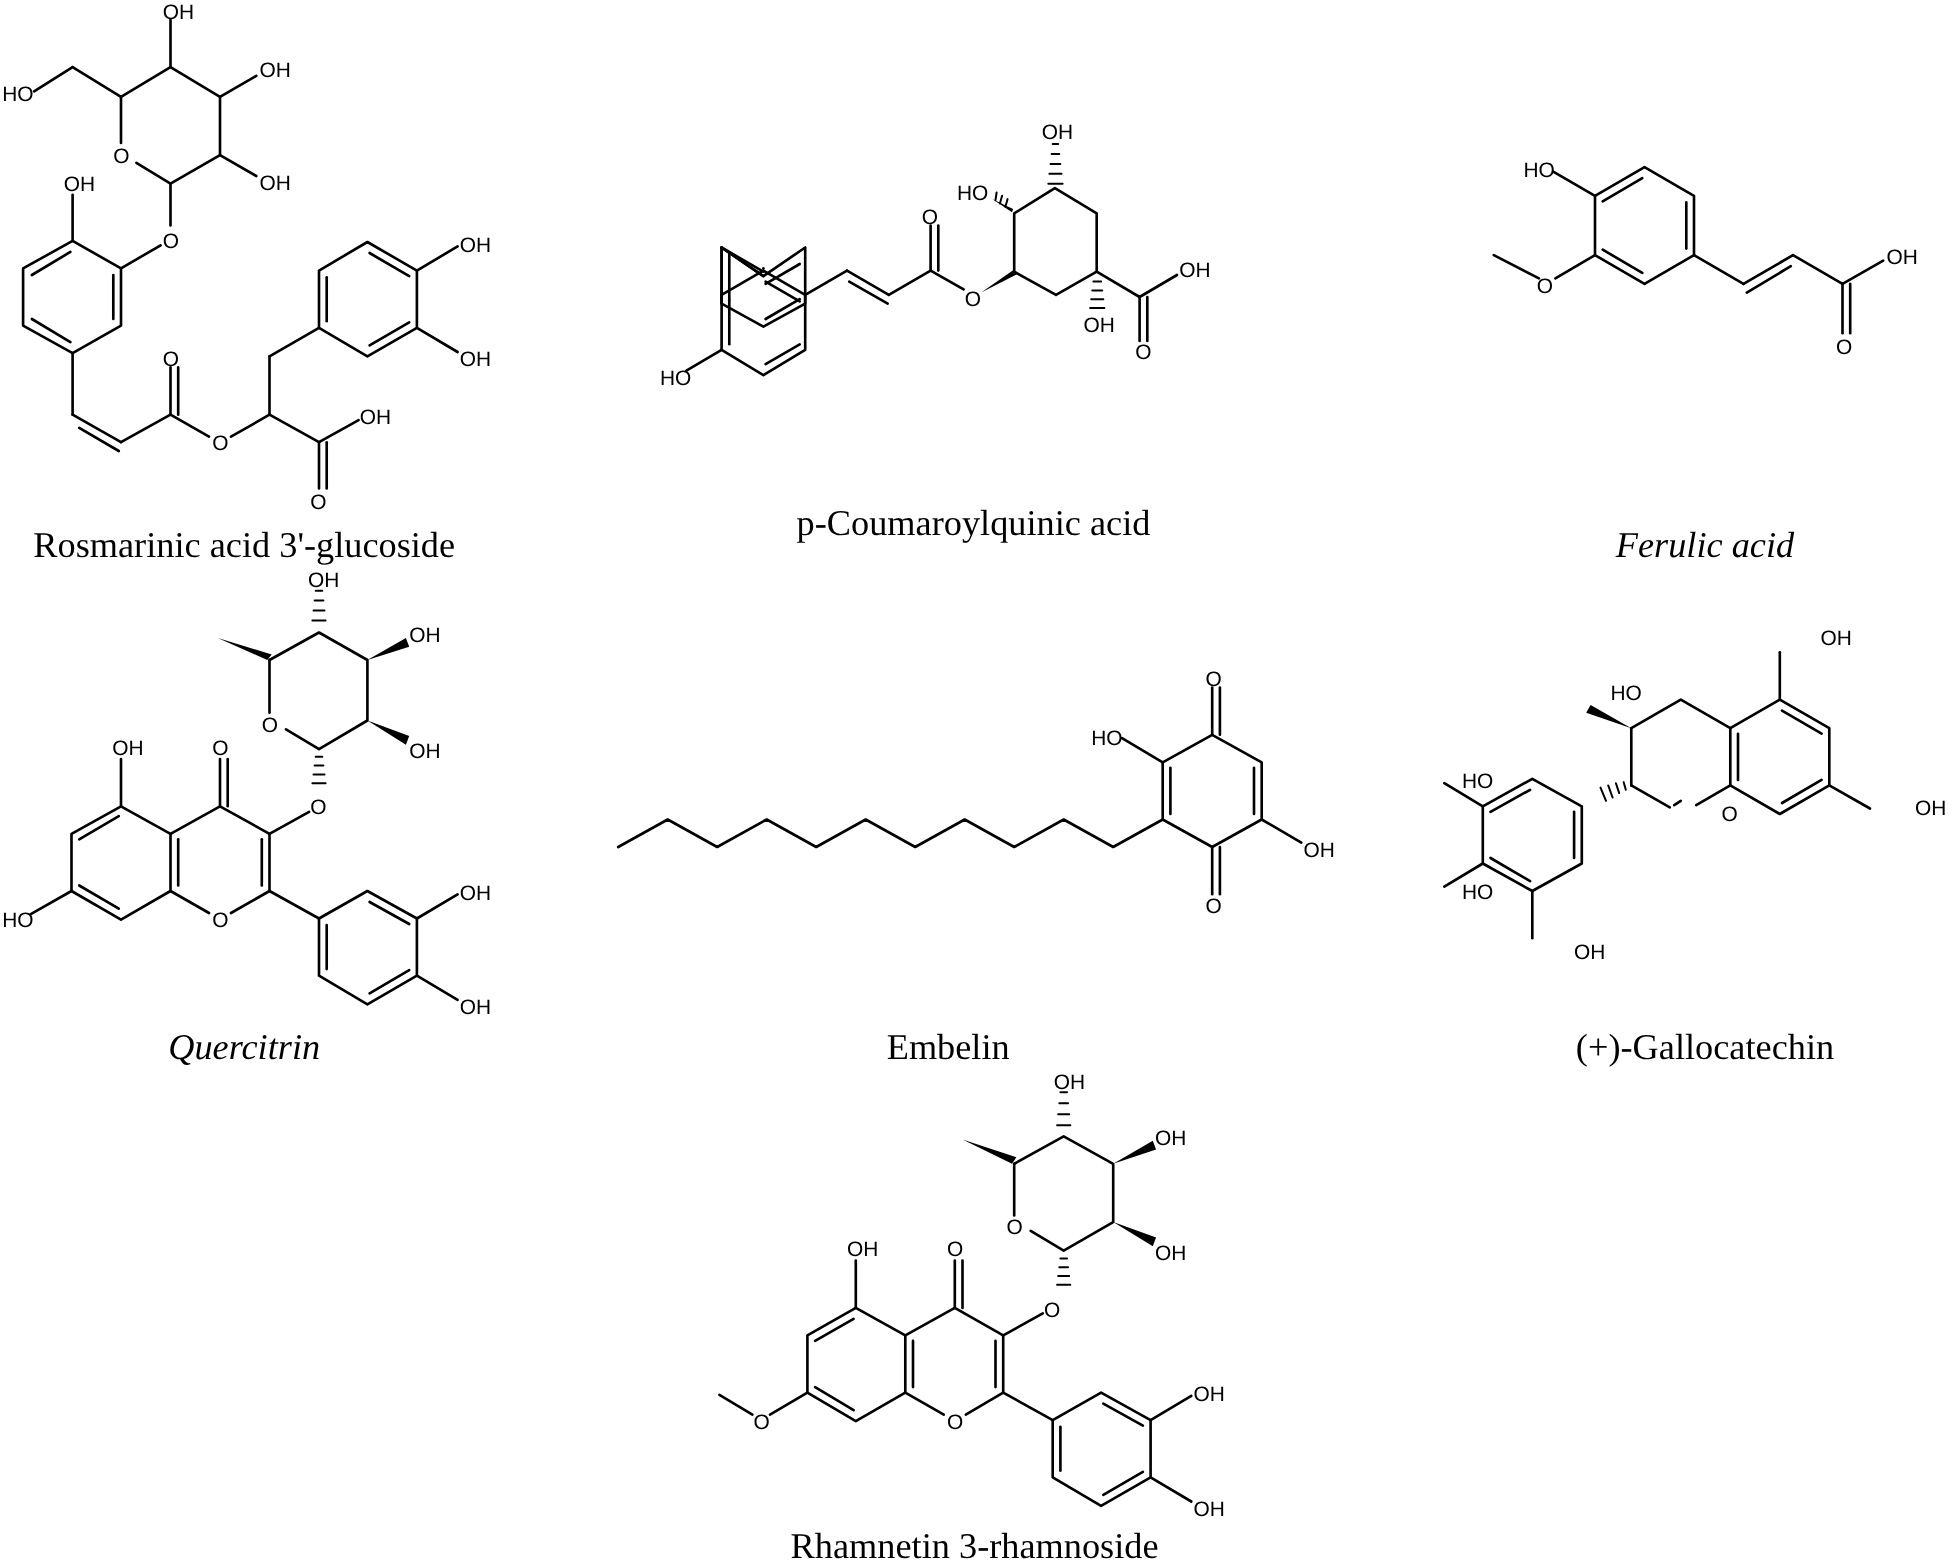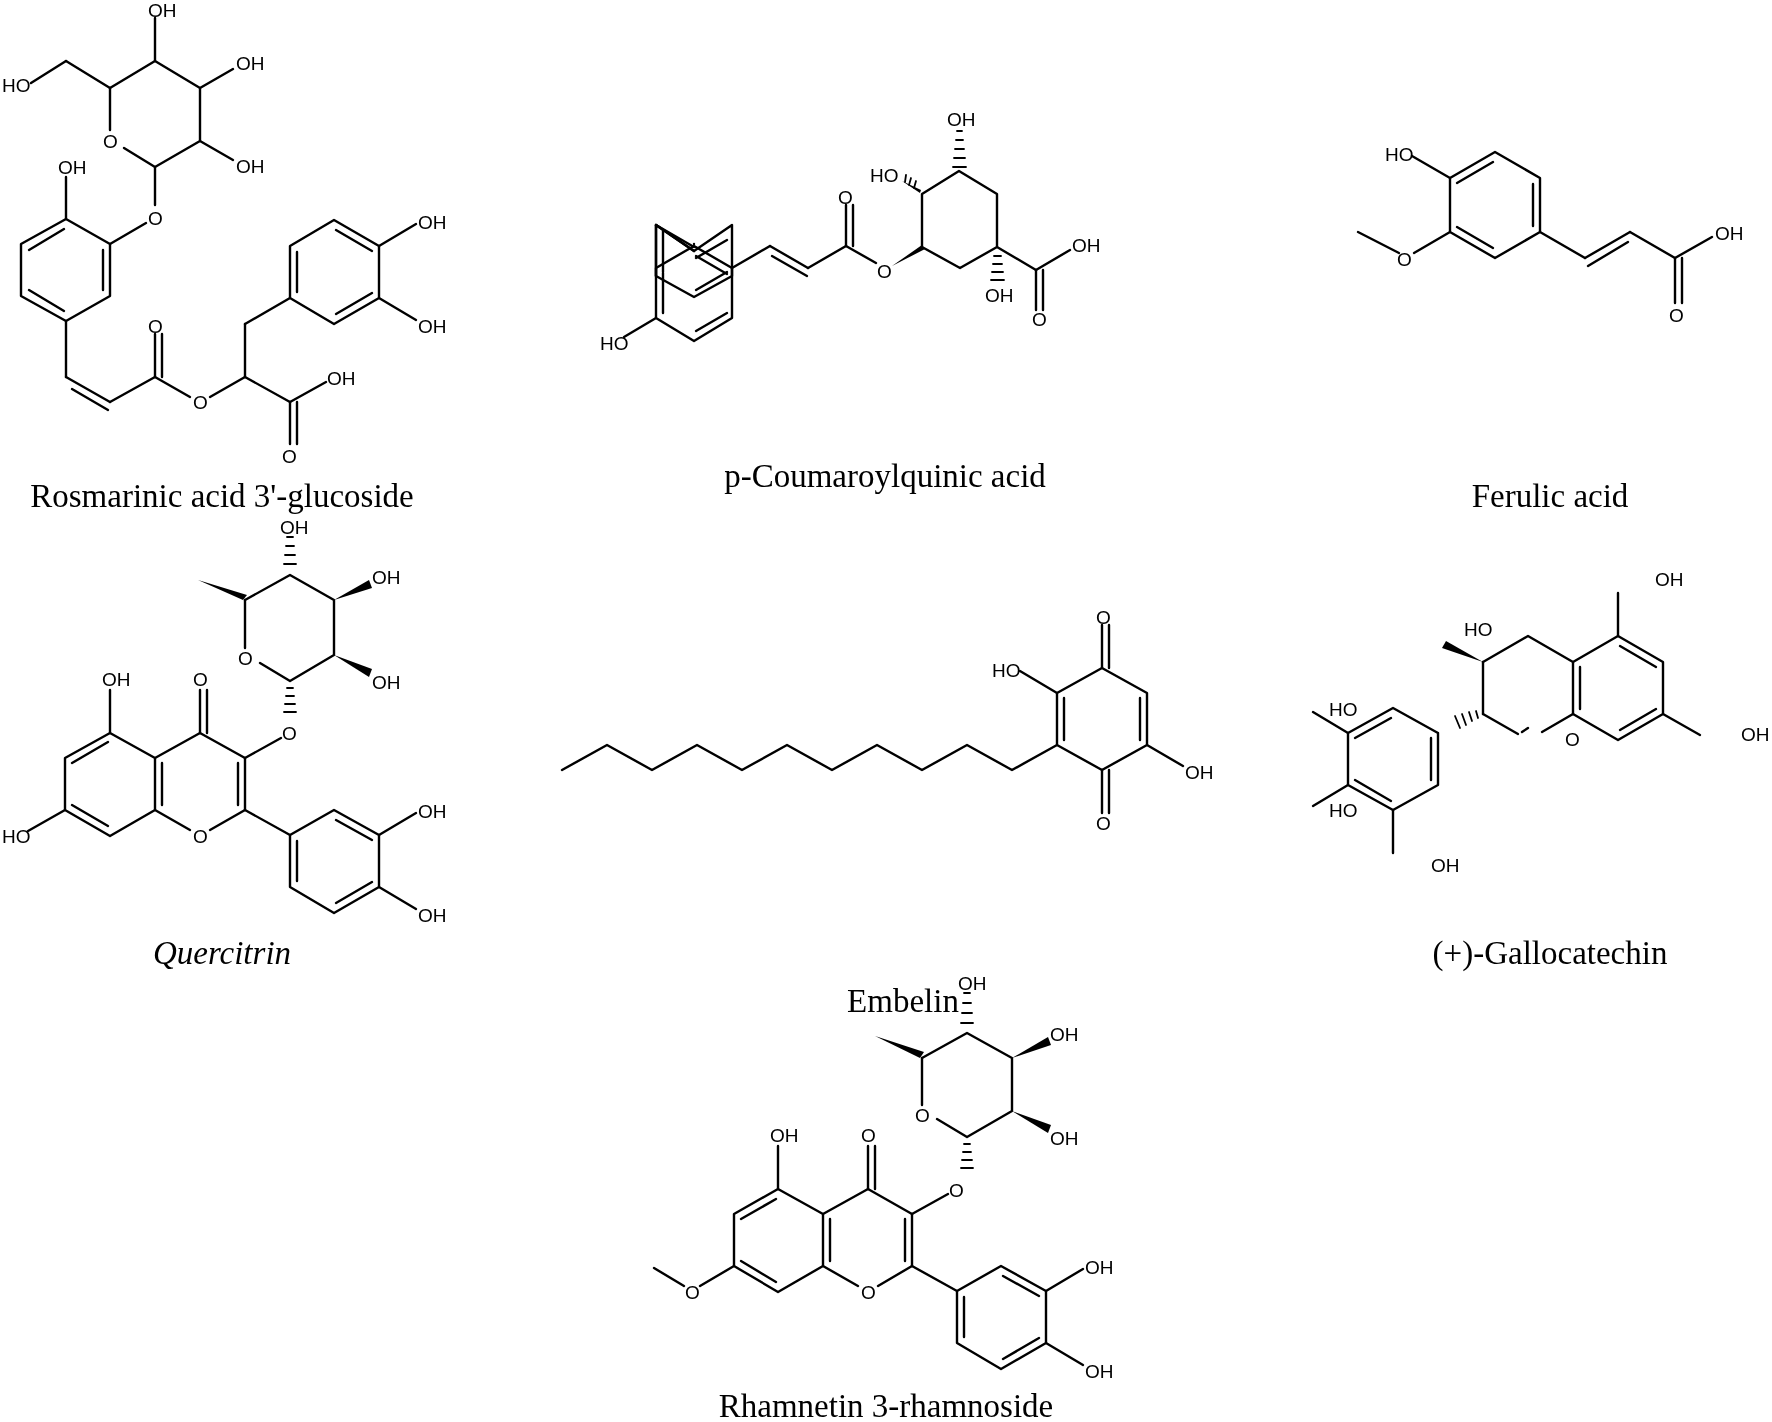--- a/index.html
+++ b/index.html
@@ -315,19 +315,19 @@
     <text class="atom" x="949" y="1197">O</text>
     <text class="atom" x="685" y="1299">O</text>
     <text class="atom" x="861" y="1299">O</text>
     <text class="atom" x="1085" y="1274">OH</text>
     <text class="atom" x="1085" y="1378">OH</text>
   </g>
 </svg>
 
 <div class="caption" style="left:222px; top:480px;">Rosmarinic acid 3'-glucoside</div>
 <div class="caption" style="left:885px; top:460px;">p-Coumaroylquinic acid</div>
-<div class="caption" style="left:1550px; top:480px;">Ferulic acid</div>
+<div class="caption" style="left:1550px; top:480px;font-style:italic;">Ferulic acid</div>
 <div class="caption" style="left:222px; top:937px;font-style:italic;">Quercitrin</div>
-<div class="caption" style="left:903px; top:937px;margin-top:48px;">Embelin</div>
+<div class="caption" style="left:862px; top:937px;">Embelin</div>
 <div class="caption" style="left:1550px; top:937px;">(+)-Gallocatechin</div>
 <div class="caption" style="left:886px; top:1390px;text-align:center;">Rhamnetin 3-rhamnoside</div>
 
 </div>
 
 </body></html>

